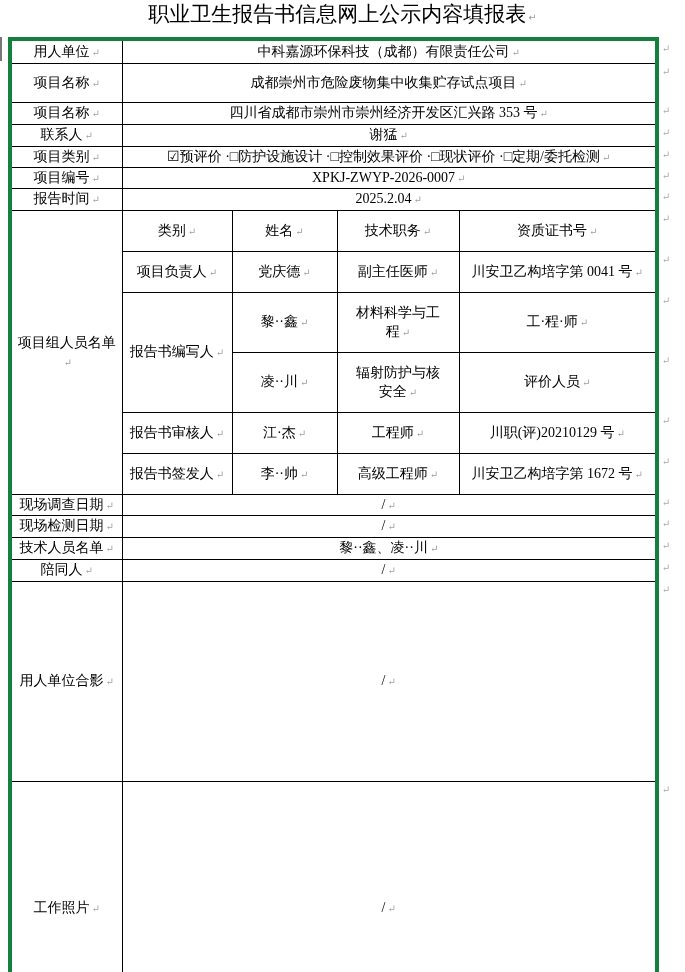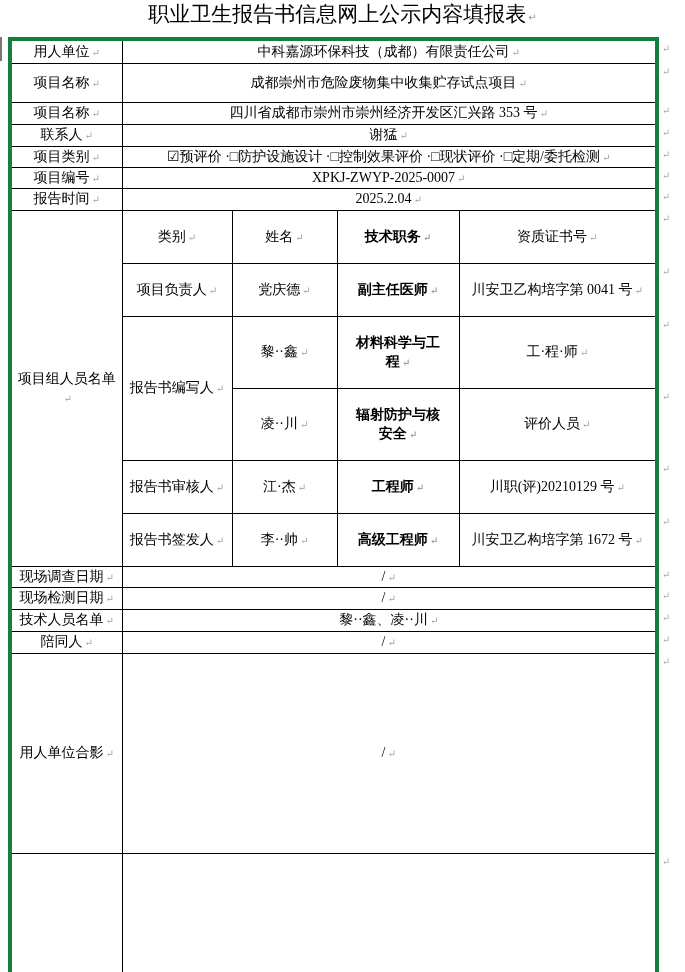--- a/index.html
+++ b/index.html
@@ -18,21 +18,21 @@
     position:absolute; left:0; top:37px; width:2px; height:24px; background:#777;
   }
   table.form {
     border-collapse:collapse; table-layout:fixed;
     margin-left:8px; width:647px; border:4px solid #15803d;
   }
   td {
     border:1px solid #000; text-align:center; vertical-align:middle;
     font-size:14px; line-height:19px; padding:0 3px; position:relative;
   }
-  td.tj { padding:16px 14px;font-weight:bold; }            
+  td.tj { padding:10px 14px; }            
   
   .eol::after { content:"↵"; color:#9e9e9e; font-size:10px; margin-left:2px; }
   td.rowend::after {
     content:"↵"; position:absolute; right:-15px; top:3px;
     color:#a8a8a8; font-size:10px; line-height:10px;
   }
   tr.rh24{height:24px} tr.rh39{height:39px} tr.rh22{height:22px} tr.rh21{height:21px}
   tr.rh43{height:43px} tr.rh42{height:42px} tr.rh200{height:200px} tr.rh300{height:256px}
 </style>
 </head>
@@ -72,21 +72,21 @@
     <td colspan="4" class="rowend"><span class="eol">谢猛</span></td>
   </tr>
 
   <tr class="rh21">
     <td><span class="eol">项目类别</span></td>
     <td colspan="4" class="rowend"><span class="eol">☑预评价 ·□防护设施设计 ·□控制效果评价 ·□现状评价 ·□定期/委托检测</span></td>
   </tr>
 
   <tr class="rh21">
     <td><span class="eol">项目编号</span></td>
-    <td colspan="4" class="rowend"><span class="eol">XPKJ-ZWYP-2025-0007</span></td>
+    <td colspan="4" class="rowend"><span class="eol">XPKJ-ZWYP-2026-0007</span></td>
   </tr>
 
   <tr class="rh22">
     <td><span class="eol">报告时间</span></td>
     <td colspan="4" class="rowend"><span class="eol">2025.2.04</span></td>
   </tr>
 
   <tr class="rh22">
     <td rowspan="6"><span class="eol">项目组人员名单</span></td>
     <td><span class="eol">类别</span></td>

